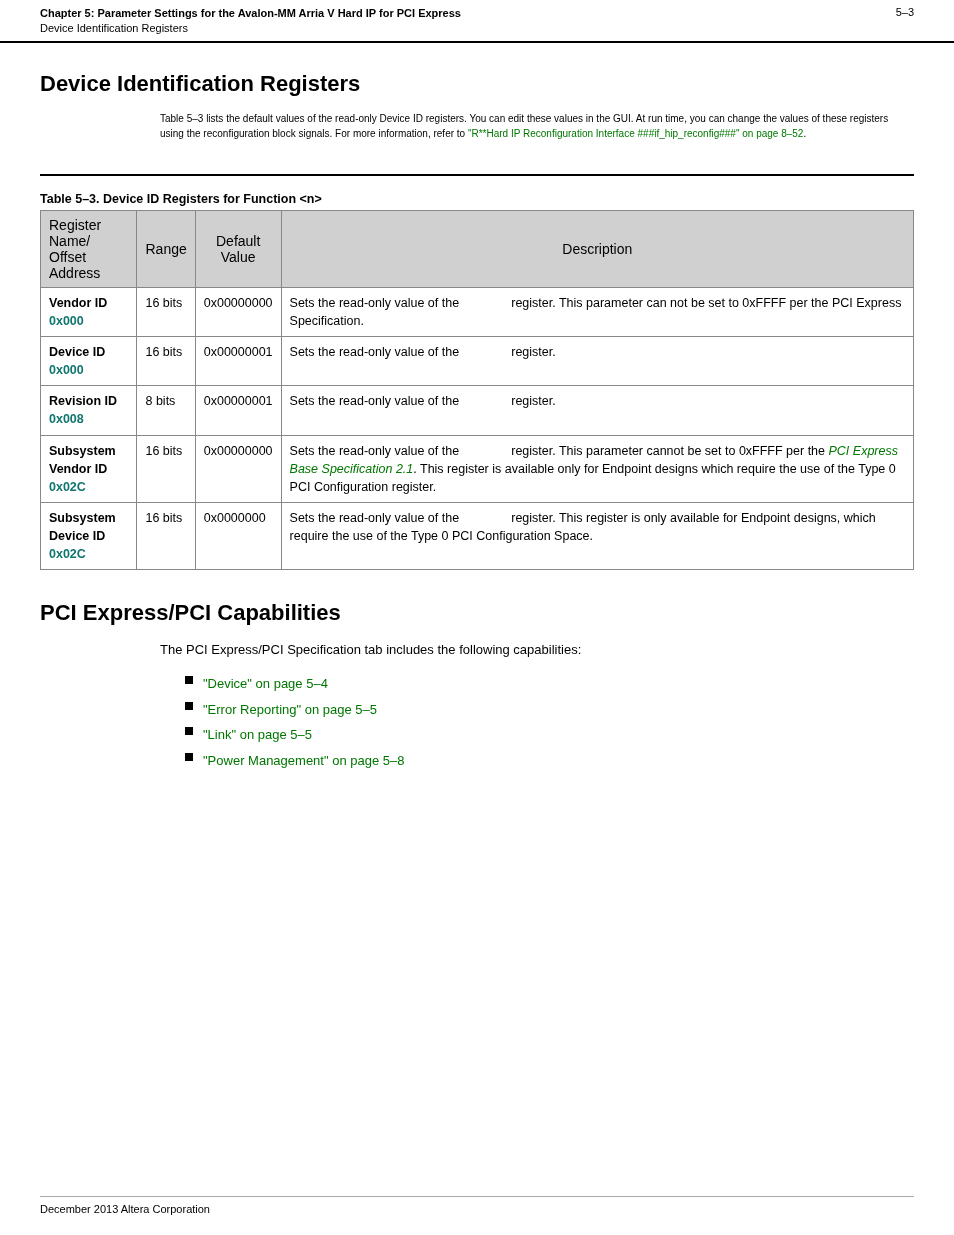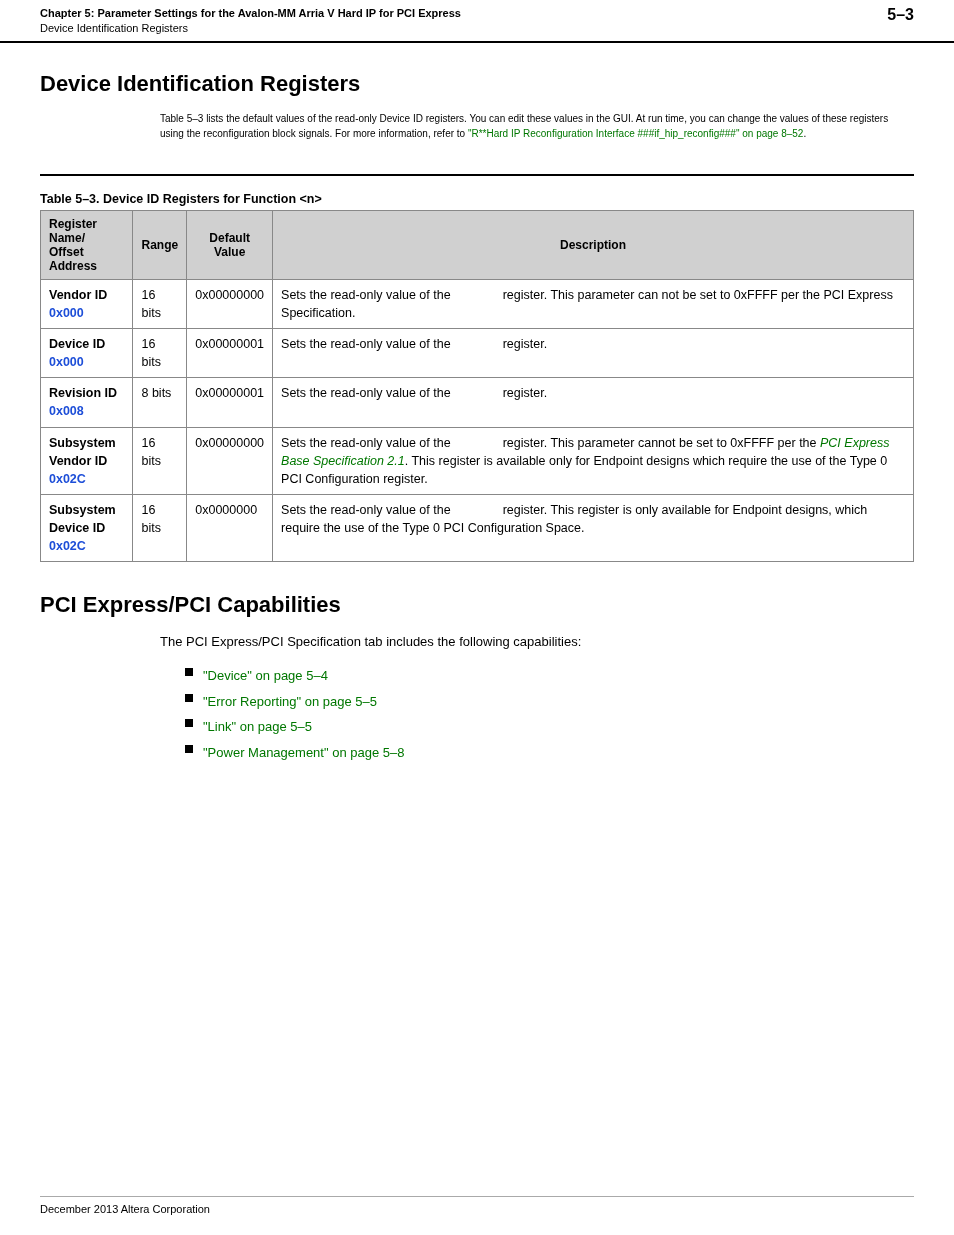--- a/index.html
+++ b/index.html
@@ -27,22 +27,22 @@
       align-items: flex-start;
     }
     .page-header-left {
       font-size: 11px;
       line-height: 1.4;
     }
     .page-header-left .chapter-title {
       font-weight: bold;
     }
     .page-header-right {
-      font-size: 16px;
-      font-weight: bold;
+      font-size: 11px;
+      font-weight: normal;
     }
 
     
     .content {
       padding: 20px 40px 40px 40px;
     }
 
     
     .section-title {
       font-size: 22px;
@@ -77,41 +77,41 @@
       width: 100%;
       border-collapse: collapse;
       font-size: 12.5px;
       margin-bottom: 30px;
     }
     .reg-table th {
       background: #d0d0d0;
       border: 1px solid #888;
       padding: 6px 8px;
       text-align: center;
-      font-weight: bold;
-      font-size: 12px;
+      font-weight: normal;
+      font-size: 14px;
     }
     .reg-table th.left-align {
       text-align: left;
     }
     .reg-table td {
       border: 1px solid #888;
       padding: 6px 8px;
       vertical-align: top;
       line-height: 1.45;
     }
     .reg-table td.center {
       text-align: left;
     }
     .reg-name {
       font-weight: bold;
       display: block;
     }
     .reg-offset {
-      color: #1d4ed8;
+      color: #0f766e;
       font-weight: bold;
       display: block;
     }
     .italic-green {
       color: #007700;
       font-style: italic;
     }
 
     
     .pci-section {

